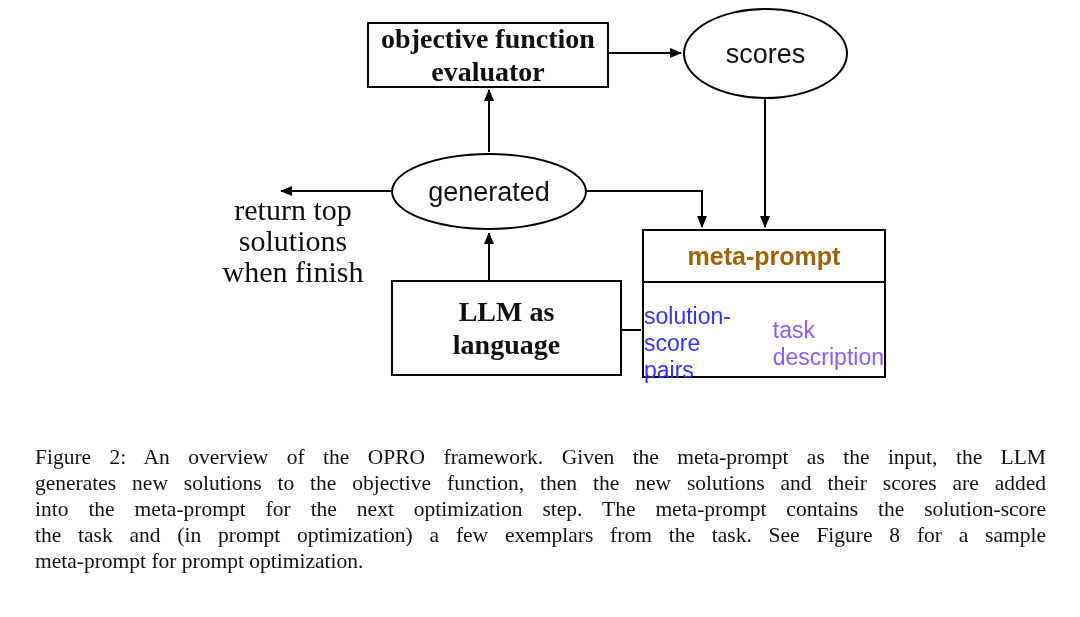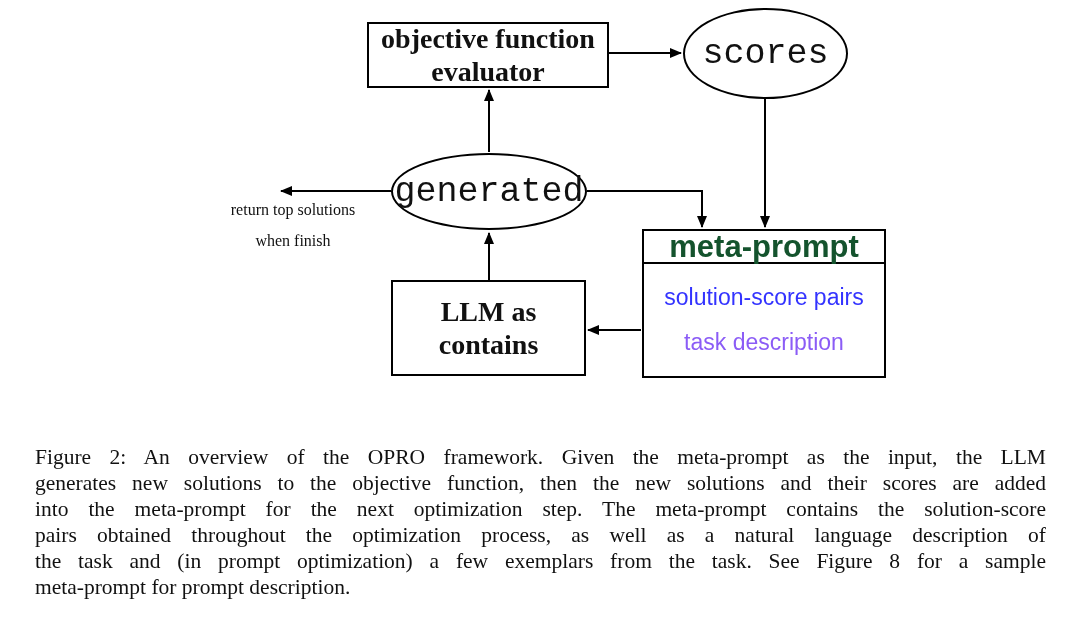--- a/index.html
+++ b/index.html
@@ -30,63 +30,62 @@
   .rect { border: 2px solid #000000; }
   .ellipse { border: 2px solid #000000; border-radius: 50%; }
 
   .bold-serif {
     font-family: "Liberation Serif", serif;
     font-weight: 700;
     font-size: 28px;
     line-height: 33px;
   }
   .plain-serif {
-    font-family: Liberation Mono, monospace;
-    font-size: 35px;
+    font-family: Liberation Sans, sans-serif;
+    font-size: 27px;
     line-height: 36px;
   }
 
   #evaluator-box { left: 363px; top: 22px;  width: 242px; height: 66px; }
   #scores-ellipse { left: 679px; top: 8px;  width: 165px; height: 91px; }
   #generated-ellipse { left: 387px; top: 153px; width: 196px; height: 77px; }
-  #llm-box { left: 387px; top: 280px; width: 195px; height: 96px; font-family: Liberation Serif, serif; }
+  #llm-box { left: 387px; top: 280px; width: 231px; height: 96px; font-family: Liberation Serif, serif; }
 
   #meta-box {
     position: absolute;
     left: 638px; top: 229px; width: 244px; height: 149px;
     box-sizing: border-box;
     border: 2px solid #000000;
     background: #ffffff;
     font-family: "Liberation Sans", sans-serif;
   }
   .meta-title {
     box-sizing: border-box;
-    height: 33px;
+    height: 52px;
     border-bottom: 2px solid #000000;
     display: flex; align-items: center; justify-content: center;
     font-weight: 700;
-    font-size: 31px;
-    color: #14532d;
+    font-size: 25px;
+    color: #a16207;
   }
   .meta-body {
     display: flex;
-    flex-direction: column;
     align-items: center;
     padding-top: 20px;
-    gap: 18px;
+    gap: 26px;
     font-size: 23px;
   }
   .meta-item-blue { color: #3333ff; }
   .meta-item-red  { color: #8b5cf6; }
 
   #return-label {
     position: absolute;
     left: 178px; top: 194px; width: 222px;
     text-align: center;
-    font-size: 16px;
+    font-size: 30px;
     line-height: 31px;
   }
 
   
   #caption {
     position: absolute;
     left: 35px; top: 444px; width: 1011px;
     font-size: 21.5px;
     line-height: 26px;
   }
@@ -137,35 +136,34 @@
       <span>generated</span>
     </div>
 
     <div id="return-label">
       <div>return top solutions</div>
       <div>when finish</div>
     </div>
 
     <div class="node rect bold-serif" id="llm-box">
       <span>LLM as</span>
-      <span>contains</span>
+      <span>language</span>
     </div>
 
     <div id="meta-box">
       <div class="meta-title">meta-prompt</div>
       <div class="meta-body">
         <div class="meta-item-blue">solution-score pairs</div>
         <div class="meta-item-red">task description</div>
       </div>
     </div>
 
   </div>
 
   <div id="caption">
     <div class="cap-line">Figure 2: An overview of the OPRO framework. Given the meta-prompt as the input, the LLM</div>
     <div class="cap-line">generates new solutions to the objective function, then the new solutions and their scores are added</div>
     <div class="cap-line">into the meta-prompt for the next optimization step. The meta-prompt contains the solution-score</div>
-    <div class="cap-line">pairs obtained throughout the optimization process, as well as a natural language description of</div>
     <div class="cap-line">the task and (in prompt optimization) a few exemplars from the task. See Figure 8 for a sample</div>
-    <div class="cap-line cap-last">meta-prompt for prompt description.</div>
+    <div class="cap-line cap-last">meta-prompt for prompt optimization.</div>
   </div>
 
 </div>
 
 </body></html>

